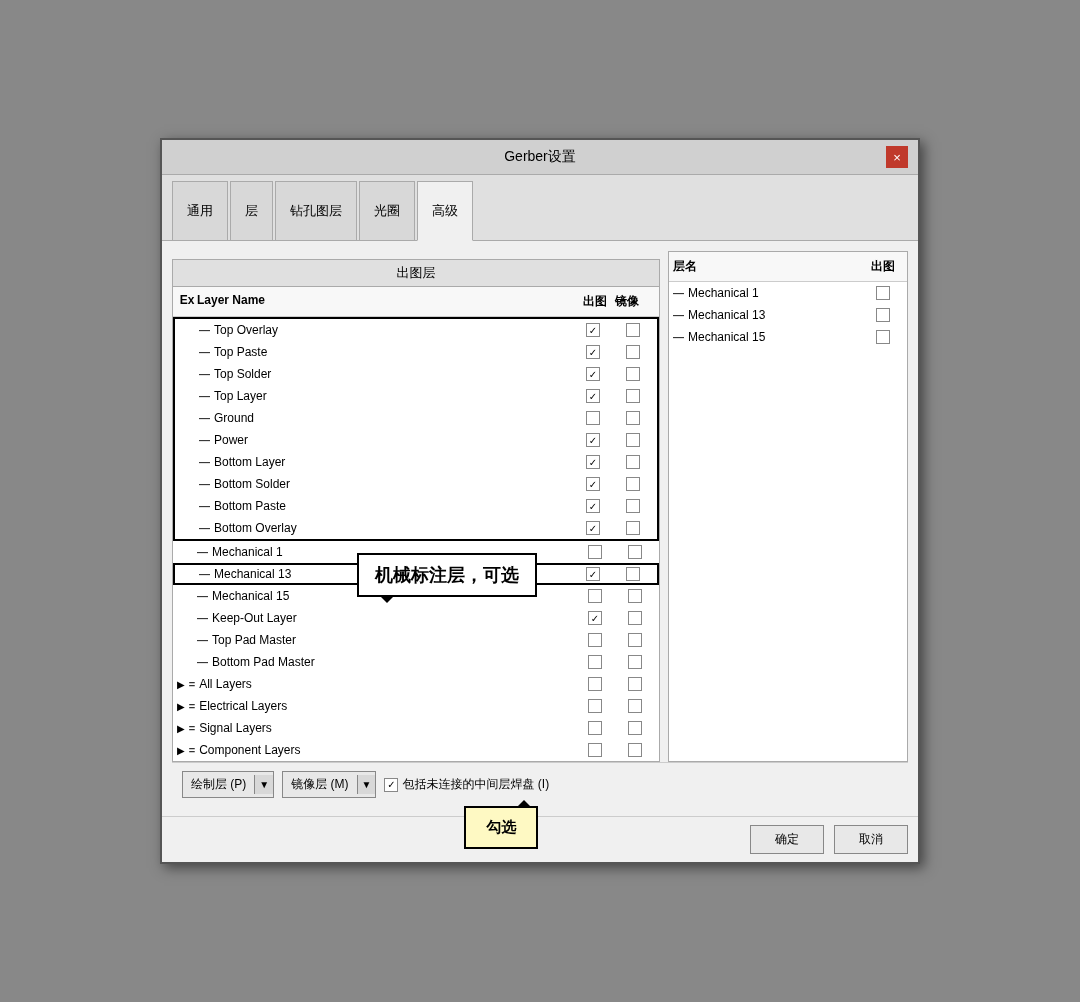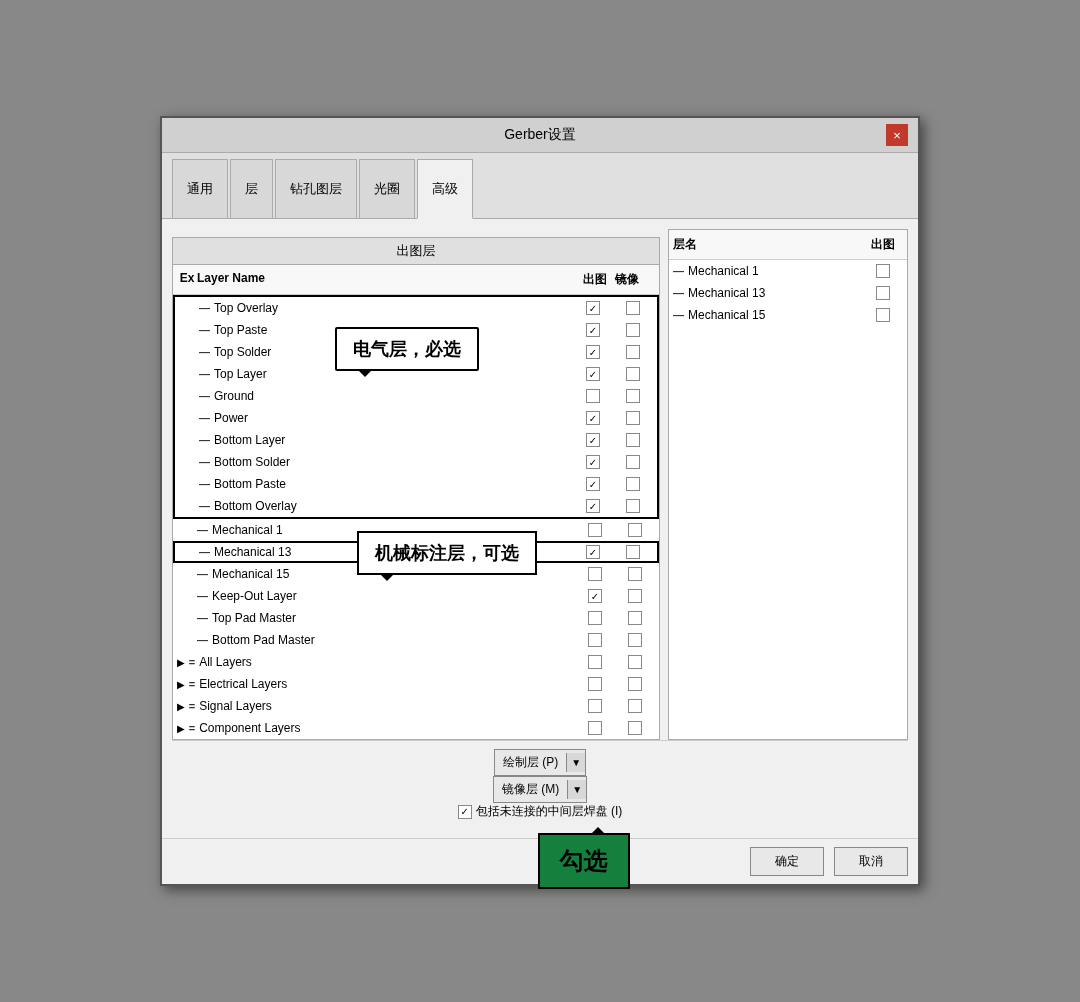--- a/index.html
+++ b/index.html
@@ -182,23 +182,22 @@
     }
     .mech-highlighted {
       border: 2px solid #000;
       background: #fff;
       position: relative;
     }
     .bottom-bar {
       padding: 8px 10px;
       display: flex;
       align-items: center;
-      gap: 0;
+      gap: 8px;
       border-top: 1px solid #ccc;
-      flex-direction: column;
     }
     .dropdown-btn {
       display: flex;
       align-items: center;
       border: 1px solid #888;
       background: #e8e8e8;
       cursor: pointer;
     }
     .dropdown-text {
       padding: 4px 8px;
@@ -284,23 +283,20 @@
           <span class="col-ex">Ex</span>
           <span>Layer Name</span>
           <span style="text-align:center">出图</span>
           <span style="text-align:left">镜像</span>
         </div>
 
         <div class="layer-list relative-wrap">
 
           <div style="border: 2px solid #000; position: relative; background:#fff;">
 
-            <div class="tooltip-bubble bubble-elec">
-              <span>电气层，必选</span>
-            </div>
 
             <div class="layer-row left-layer-row">
               <span></span>
               <span class="layer-name"><span class="layer-dash">—</span>Top Overlay</span>
               <div class="checkbox-cell">
                   <div class="checkbox checked"></div>
                 </div>
               <div class="checkbox-cell">
                   <div class="checkbox"></div>
                 </div>
@@ -552,21 +548,21 @@
       <div class="dropdown-btn">
         <span class="dropdown-text">镜像层 (M)</span>
         <span class="dropdown-arrow">▼</span>
       </div>
       <div style="position:relative; display:inline-block;">
         <div class="checkbox-include">
           <div class="check-sq checked" style="display:flex;align-items:center;justify-content:center;">✓</div>
           <span>包括未连接的中间层焊盘 (I)</span>
         </div>
 
-        <div style="position:absolute; top:30px; left:80px; background:#15803d; border:2px solid #000; padding:10px 20px; font-size:24px; font-weight:bold; white-space:nowrap; z-index:10;">
+        <div style="position:absolute; top:30px; left:80px; background:#fef9c3; border:2px solid #000; padding:10px 20px; font-size:15px; font-weight:bold; white-space:nowrap; z-index:10;">
           <span>勾选</span>
           <div style="position:absolute; top:-16px; left:50px; border:8px solid transparent; border-bottom:8px solid #000;"></div>
         </div>
       </div>
     </div>
 
   </div>
 
   <div class="ok-cancel">
     <button class="action-btn">确定</button>

